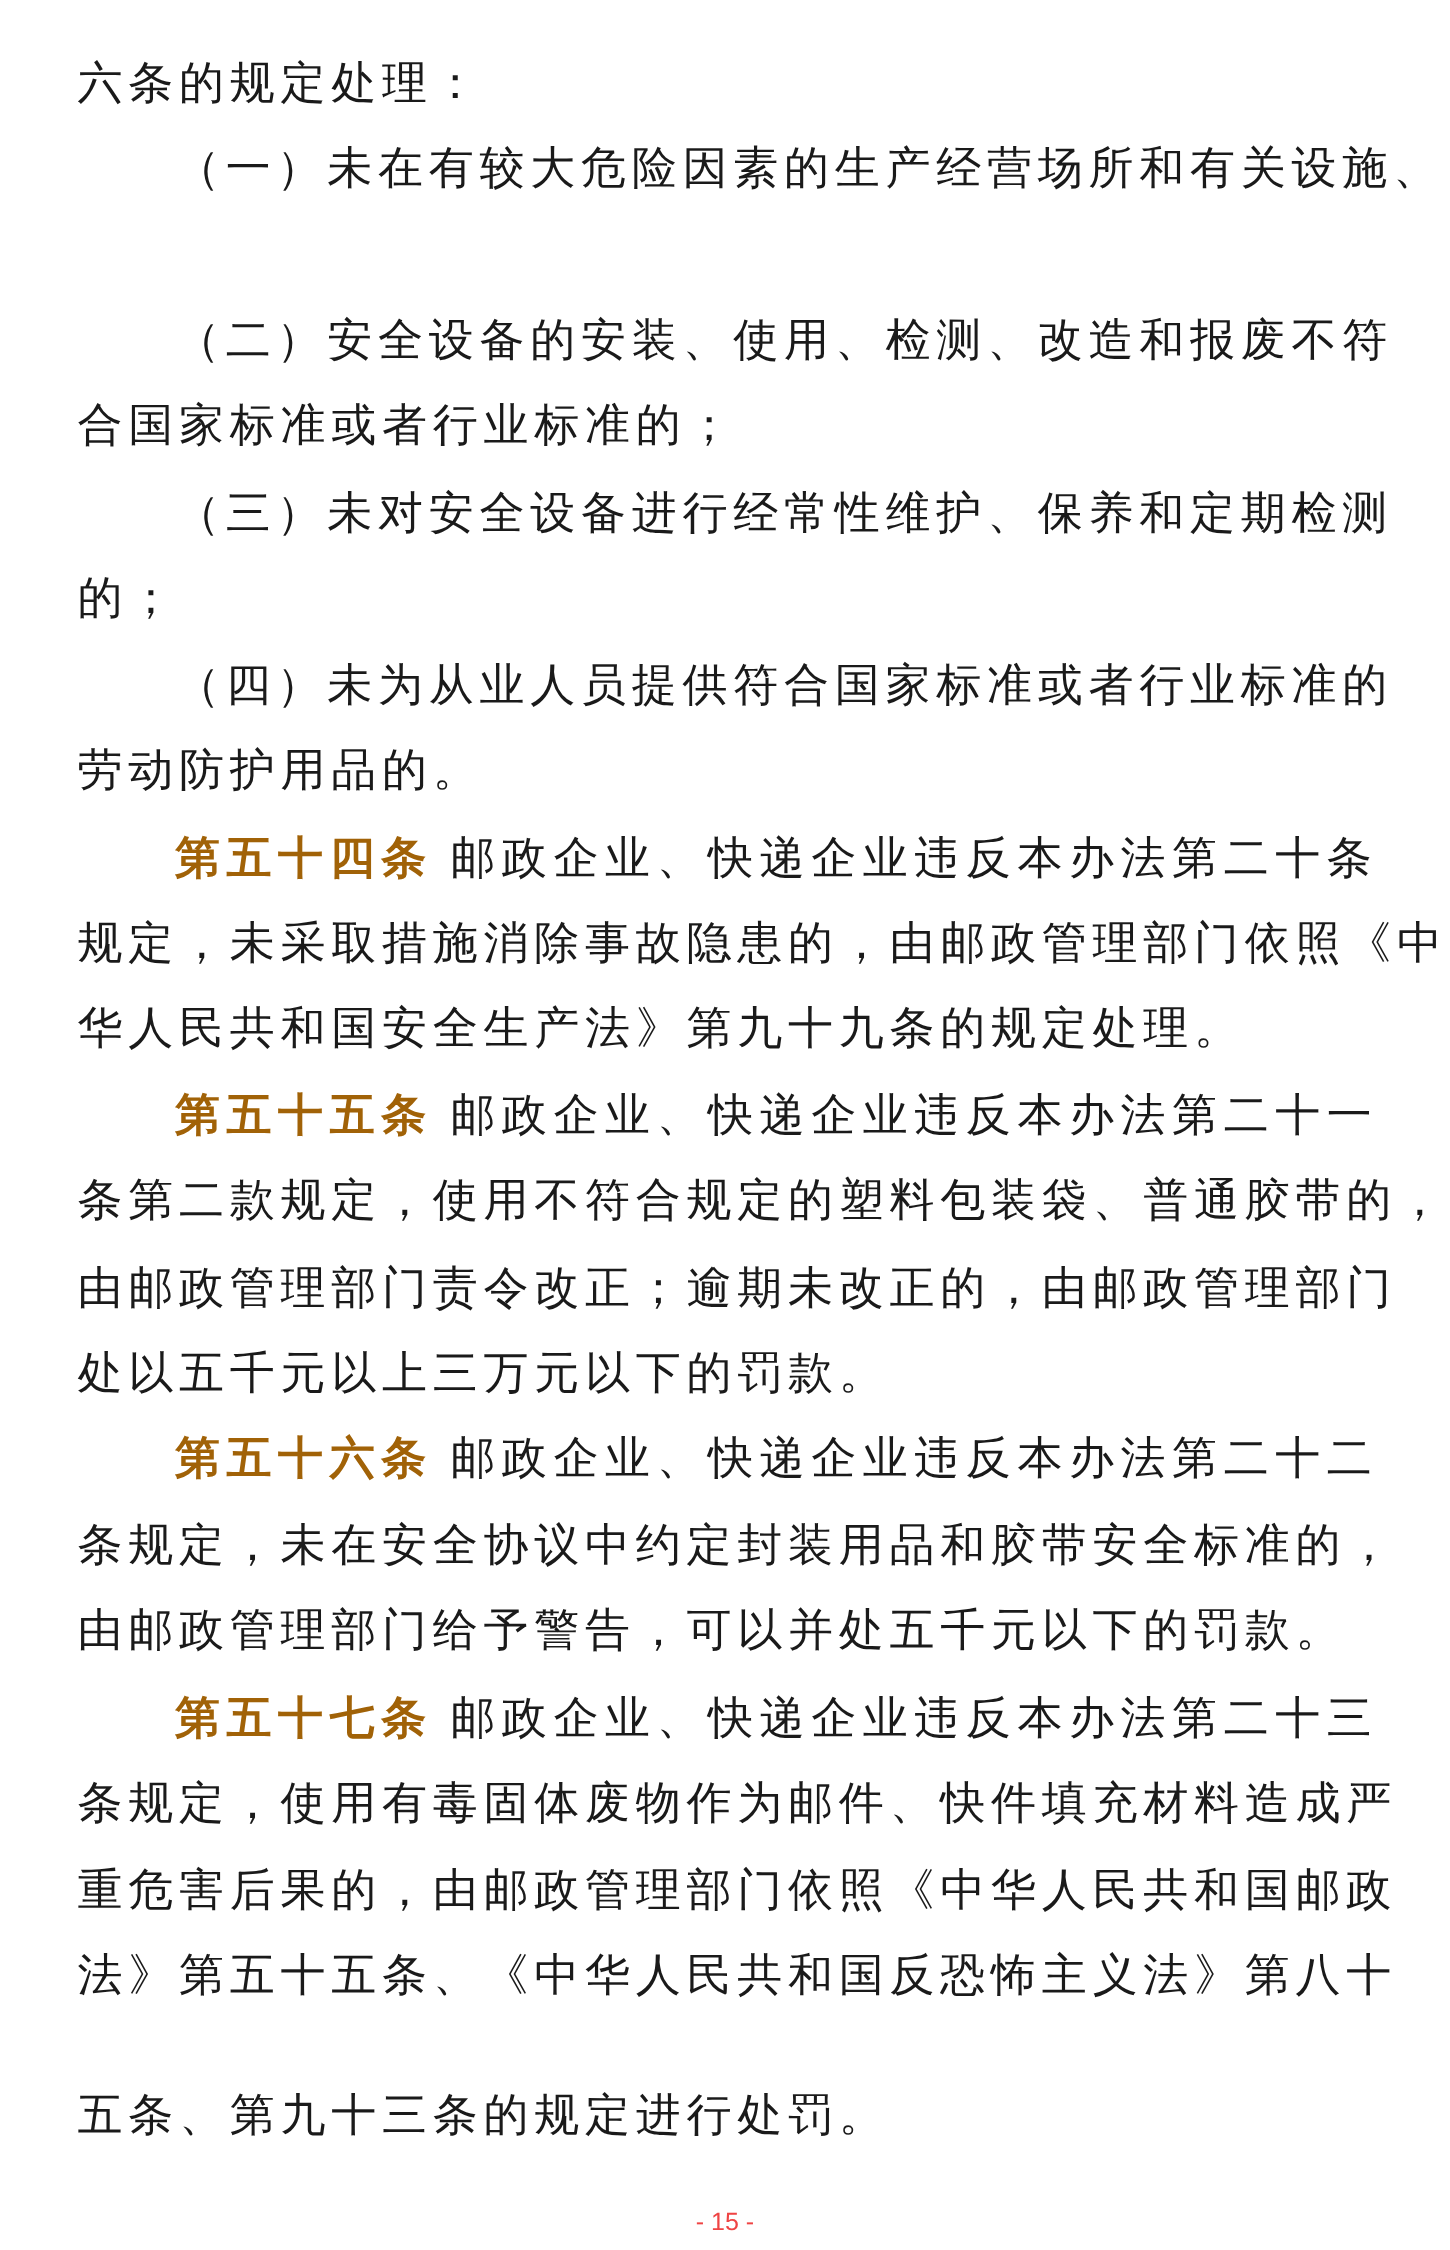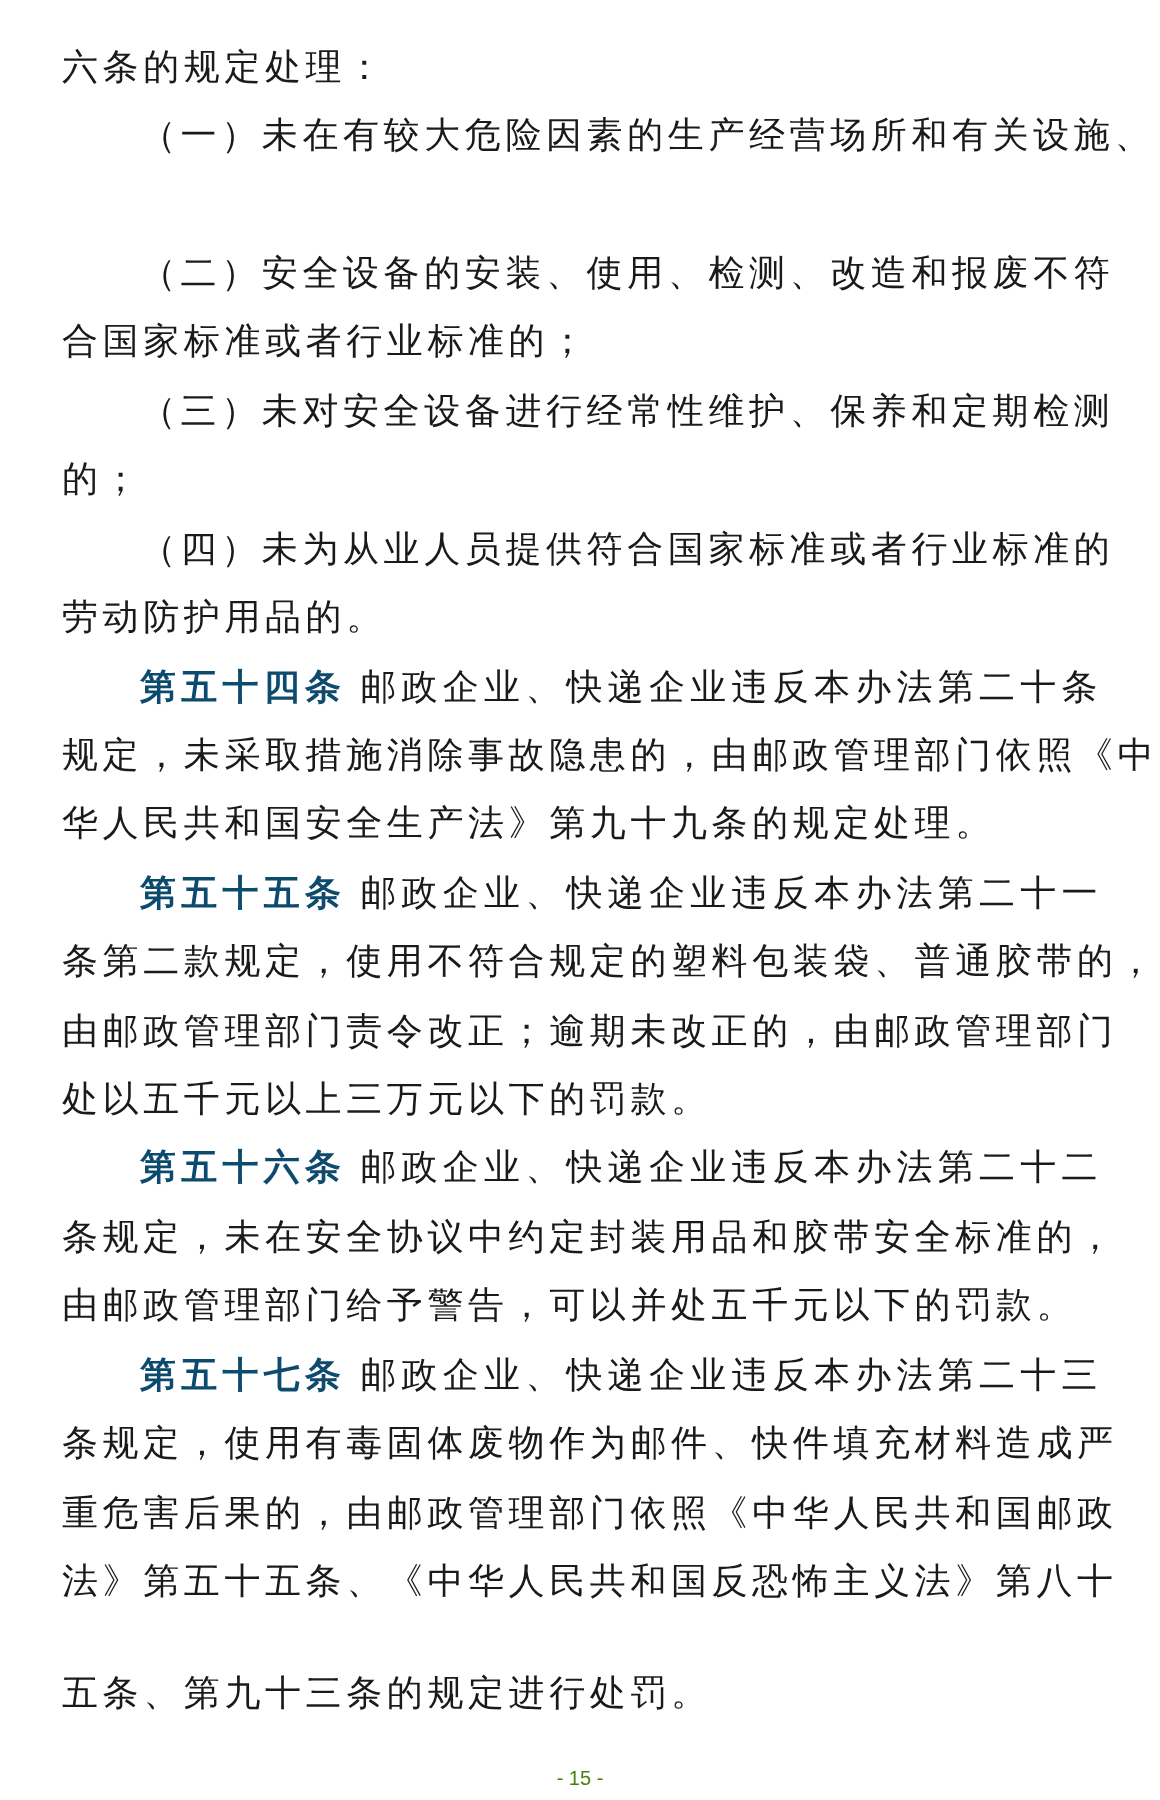--- a/index.html
+++ b/index.html
@@ -35,33 +35,33 @@
     .line.indent {
       left: 140px;
       width: 962px;
     }
     .line.justify {
       text-align: justify;
       text-align-last: justify;
     }
     .article-num {
       font-weight: bold;
-      color: #0c4a6e;
+      color: #a16207;
       margin-right: 14px;
     }
     .page-number {
       position: absolute;
       left: 0;
       width: 1160px;
       top: 1766px;
       text-align: center;
       font-family: "Liberation Sans", sans-serif;
       font-size: 20px;
       line-height: 24px;
-      color: #4d7c0f;
+      color: #ef4444;
     }
   </style>
 </head>
 <body>
 
 <div class="page">
 
   <div class="line" style="top:42px">六条的规定处理：</div>
   <div class="line indent justify" style="top:110px">（一）未在有较大危险因素的生产经营场所和有关设施、</div>
   <div class="line indent justify" style="top:248px">（二）安全设备的安装、使用、检测、改造和报废不符</div>

